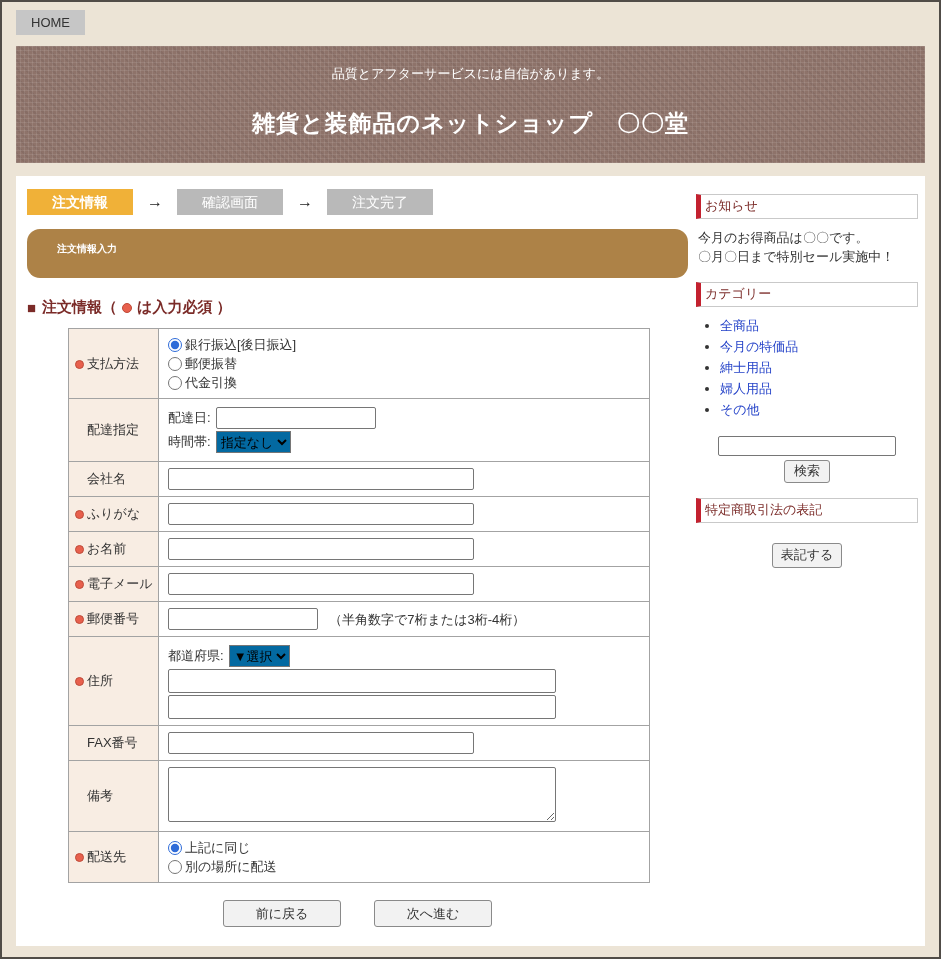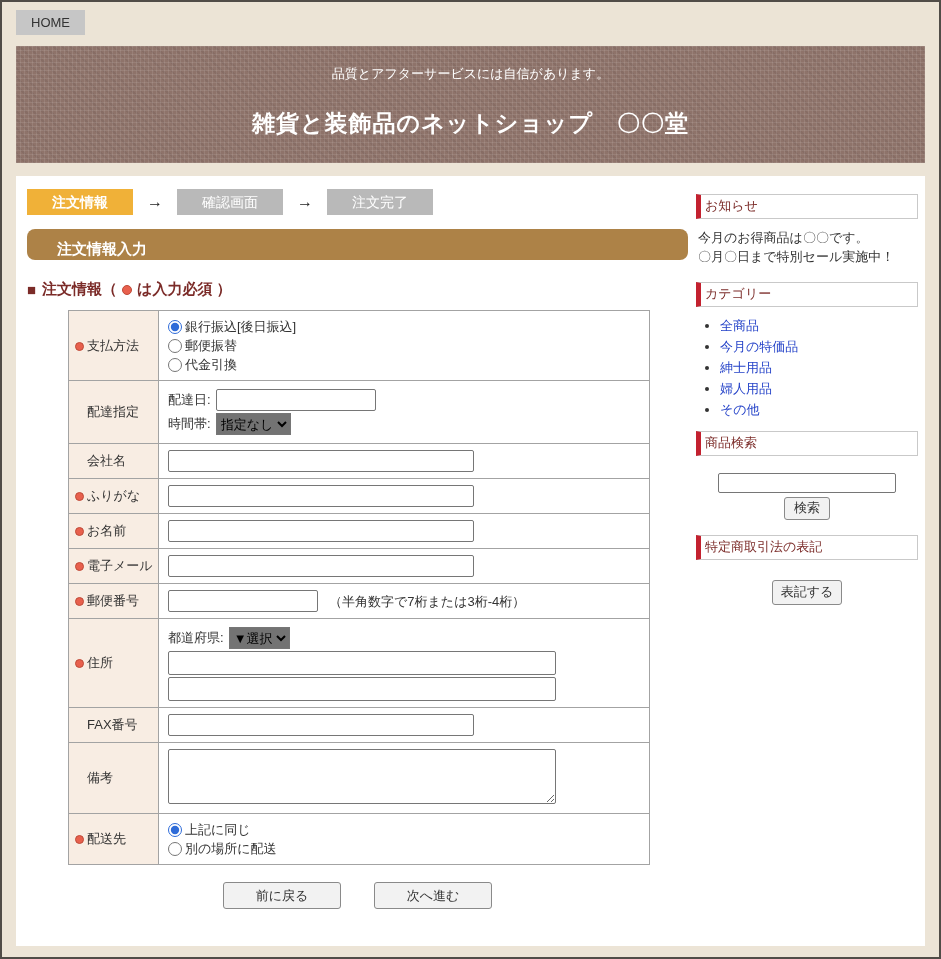--- a/index.html
+++ b/index.html
@@ -28,22 +28,22 @@
     padding:0 10px 0 11px; display:flex; gap:8px;
   }
   .main { width:661px; flex:none; }
 
   .steps { margin-top:13px; display:flex; justify-content:flex-start; align-items:center; gap:14px; }
   .step { width:106px; height:26px; line-height:26px; text-align:center; color:#fff; font-size:14px; background:#b9b9b9; }
   .step.active { background:#f0b138; font-weight:bold; }
   .arrow { color:#222; font-size:16px; }
 
   .title-bar {
-    margin-top:14px; height:31px; line-height:40px; background:#ad8247;
-    border-radius:8px; color:#fff; font-weight:bold; font-size:15px; padding-left:30px;
+    margin-top:14px; height:49px; line-height:40px; background:#ad8247;
+    border-radius:13px; color:#fff; font-weight:bold; font-size:10px; padding-left:30px;
   }
 
   .section-heading {
     margin-top:20px; color:#7b2b28; font-weight:bold; font-size:15px;
     display:flex; align-items:center;
   }
   .section-heading .marker { margin-right:6px; }
   .req-dot {
     width:10px; height:10px; border-radius:50%; background:#e8604d;
     border:1px solid #bf4a38; display:inline-block; margin:0 5px; flex:none;
@@ -62,21 +62,21 @@
   }
   .dot.ph { visibility:hidden; }
 
   .radio-line { display:flex; align-items:center; gap:3px; line-height:19px; cursor:pointer; }
   input[type=radio] { accent-color:#2e6bd8; width:14px; height:14px; margin:2px 0; }
 
   .ipt { height:22px; border:1px solid #767676; border-radius:2px; font-size:13px; padding:2px 4px; background:#fff; }
   .ipt.med { width:306px; }
   .ipt.small { width:150px; }
   .ipt.delivery { width:160px; }
-  .sel { height:22px; font-size:13px; border:1px solid #767676; background:#737373; }
+  .sel { height:22px; font-size:13px; border:1px solid #767676; background:#0369a1; }
   .inline-field { display:flex; align-items:center; gap:5px; margin:2px 0; }
   .fld-label { white-space:nowrap; }
   .addr-input { display:block; width:388px; height:24px; border:1px solid #767676; border-radius:2px; font-size:13px; padding:2px 4px; margin-top:2px; }
   .note { margin-left:11px; color:#333; }
   textarea.remarks { width:388px; height:55px; border:1px solid #767676; border-radius:2px; font-size:13px; padding:3px 4px; resize:both; }
 
   .form-buttons { margin-top:17px; display:flex; justify-content:center; gap:33px; }
   .btn {
     width:118px; height:27px; background:#f2f2f2; border:1px solid #8a8a8a;
     border-radius:3px; font-size:13px; color:#333; cursor:pointer;
@@ -286,21 +286,20 @@
 
       <div class="sb-header">カテゴリー</div>
       <ul class="sb-links">
         <li><a>全商品</a></li>
         <li><a>今月の特価品</a></li>
         <li><a>紳士用品</a></li>
         <li><a>婦人用品</a></li>
         <li><a>その他</a></li>
       </ul>
 
-      <div class="sb-header">商品検索</div>
       <div class="sb-search">
         <input type="text" style=""><br>
         <button class="btn small">検索</button>
       </div>
 
       <div class="sb-header">特定商取引法の表記</div>
       <div class="sb-legal">
         <button class="btn legal">表記する</button>
       </div>
 

